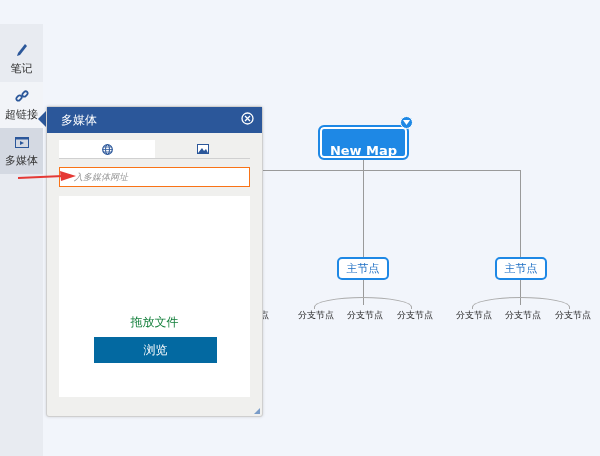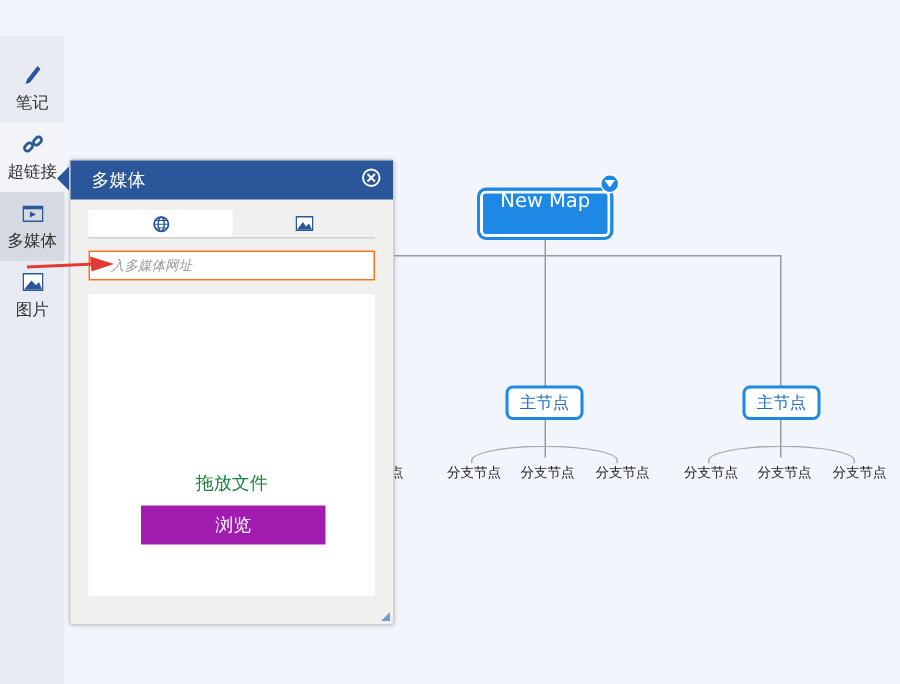--- a/index.html
+++ b/index.html
@@ -3,36 +3,36 @@
 <meta charset="utf-8">
 <style>
   * { box-sizing: border-box; margin: 0; padding: 0; }
   body { width: 600px; height: 456px; overflow: hidden; background: #f2f5fb; font-family: "DejaVu Sans", sans-serif; position: relative; }
   .sidebar { position: absolute; left: 0; top: 0; width: 43px; height: 456px; background: #e8ebf1; margin-top: 24px; }
   .side-item { position: absolute; left: 0; width: 43px; height: 46px; display: flex; flex-direction: column; align-items: center; justify-content: center; font-size: 11px; color: #333; }
   .side-item.active { background: #d4d9e2; }
   .side-item.alt { background: #f2f4f8; }
   .side-item .ic { height: 16px; display: flex; align-items: center; justify-content: center; margin-bottom: 3px; }
   .line { position: absolute; background: #9a9a9a; }
-  .root-node { position: absolute; left: 318px; top: 125px; width: 91px; height: 35px; border-radius: 6px; background: #1e88e5; border: 2px solid #1e88e5; box-shadow: inset 0 0 0 2px #fff; color: #fff; font-weight: normal; font-size: 13px; display: flex; align-items: flex-start; justify-content: center; }
+  .root-node { position: absolute; left: 318px; top: 125px; width: 91px; height: 35px; border-radius: 6px; background: #1e88e5; border: 2px solid #1e88e5; box-shadow: inset 0 0 0 2px #fff; color: #fff; font-weight: bold; font-size: 13px; display: flex; align-items: flex-end; justify-content: center; }
   .root-badge { position: absolute; left: 400px; top: 116px; width: 13px; height: 13px; border-radius: 50%; background: #1e88e5; border: 1px solid #fff; display: flex; align-items: center; justify-content: center; }
   .main-node { position: absolute; width: 52px; height: 23px; border-radius: 5px; background: #fff; border: 2px solid #1e88e5; color: #1e6fc4; font-size: 11px; display: flex; align-items: center; justify-content: center; }
   .sub-node { position: absolute; font-size: 9px; color: #222; }
   .arc { position: absolute; border: 1px solid #aaa; border-bottom: none; border-radius: 50% 50% 0 0 / 10px 10px 0 0; }
   .panel { position: absolute; left: 46px; top: 106px; width: 217px; height: 311px; background: #f0f0ee; border: 1px solid #cfcfcf; border-radius: 3px; box-shadow: 0 0 3px rgba(0,0,0,0.15); }
   .panel-head { height: 26px; background: #2b579a; color: #fff; font-size: 12px; display: flex; align-items: center; justify-content: space-between; padding: 0 8px 0 14px; }
   .panel-pointer { position: absolute; left: 38px; top: 110px; width: 0; height: 0; border-top: 9px solid transparent; border-bottom: 9px solid transparent; border-right: 9px solid #2b579a; }
   .tabs { position: absolute; left: 12px; top: 33px; width: 191px; height: 19px; display: flex; border-bottom: 1px solid #d0d0d0; }
   .tab { flex: 0 0 96px; display: flex; align-items: center; justify-content: center; }
   .tab.active { background: #fff; }
   .tab.inactive { flex: 1; }
   .url-input { position: absolute; left: 12px; top: 60px; width: 191px; height: 20px; background: #fff; border: 1px solid #f97316; font-size: 9px; color: #999; font-style: italic; padding: 0 6px 0 14px; display: flex; align-items: center; }
   .drop-area { position: absolute; left: 12px; top: 89px; width: 191px; height: 201px; background: #fff; }
   .drop-label { position: absolute; left: 0; right: 0; top: 118px; text-align: center; font-size: 12px; color: #15803d; font-family: "DejaVu Serif", serif; }
-  .browse-btn { position: absolute; left: 35px; top: 141px; width: 123px; height: 26px; background: #a21caf; color: #fff; font-size: 12px; display: flex; align-items: center; justify-content: center; font-family: "DejaVu Serif", serif; }
+  .browse-btn { position: absolute; left: 35px; top: 141px; width: 123px; height: 26px; background: #0369a1; color: #fff; font-size: 12px; display: flex; align-items: center; justify-content: center; font-family: "DejaVu Serif", serif; }
   .resize { position: absolute; right: 2px; bottom: 2px; width: 0; height: 0; border-left: 6px solid transparent; border-bottom: 6px solid #7a9cc8; }
   .arrow { position: absolute; left: 18px; top: 170px; }
 </style>
 </head>
 <body>
 
 <div class="sidebar">
   <div class="side-item" style="top:12px;">
     <span class="ic">
       <svg width="12" height="14" viewBox="0 0 12 14">
@@ -54,29 +54,20 @@
   </div>
   <div class="side-item active" style="top:104px;">
     <span class="ic">
       <svg width="14" height="11" viewBox="0 0 14 11">
           <rect x="0.5" y="0.5" width="13" height="10" fill="none" stroke="#2b579a"></rect>
           <rect x="0.5" y="0.5" width="13" height="2" fill="#2b579a"></rect>
           <path d="M5 4 L9 6 L5 8 Z" fill="#2b579a"></path>
         </svg>
     </span>
     <span>多媒体</span>
-  </div>
-  <div class="side-item" style="top:150px;">
-    <span class="ic">
-      <svg width="14" height="12" viewBox="0 0 14 12">
-          <rect x="0.5" y="0.5" width="13" height="11" fill="#fff" stroke="#2b579a"></rect>
-          <path d="M1 11 L6 5 L9 8 L11 6 L13 11 Z" fill="#2b579a"></path>
-        </svg>
-    </span>
-    <span>图片</span>
   </div>
 </div>
 
 <div class="line" style="left:206px; top:170px; width:315px; height:1px;"></div>
 <div class="line" style="left:363px; top:160px; width:1px; height:145px;"></div>
 <div class="line" style="left:520px; top:170px; width:1px; height:135px;"></div>
 <div class="arc" style="left:314px; top:297px; width:98px; height:12px;"></div>
 <div class="arc" style="left:472px; top:297px; width:98px; height:12px;"></div>
 
 <div class="root-node">

